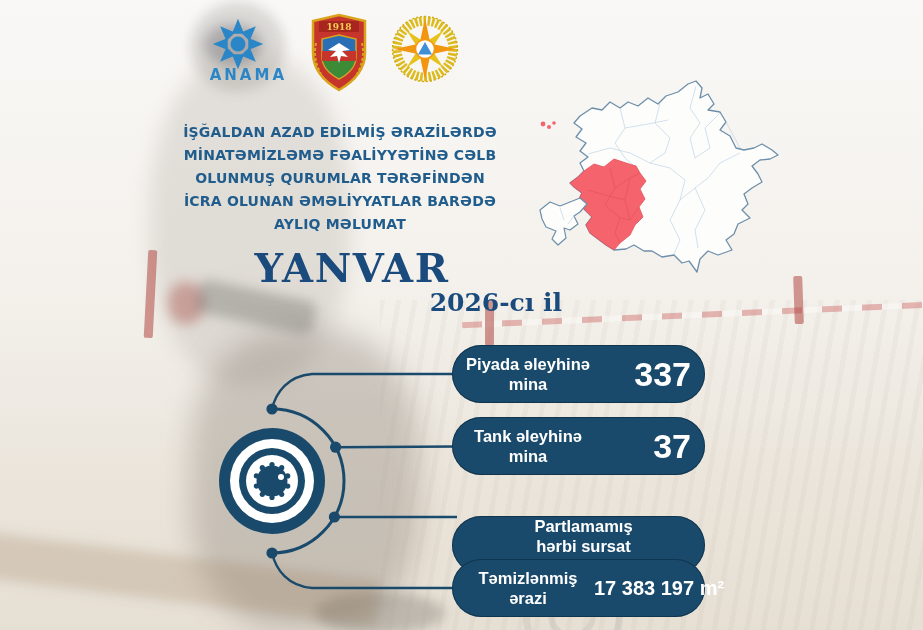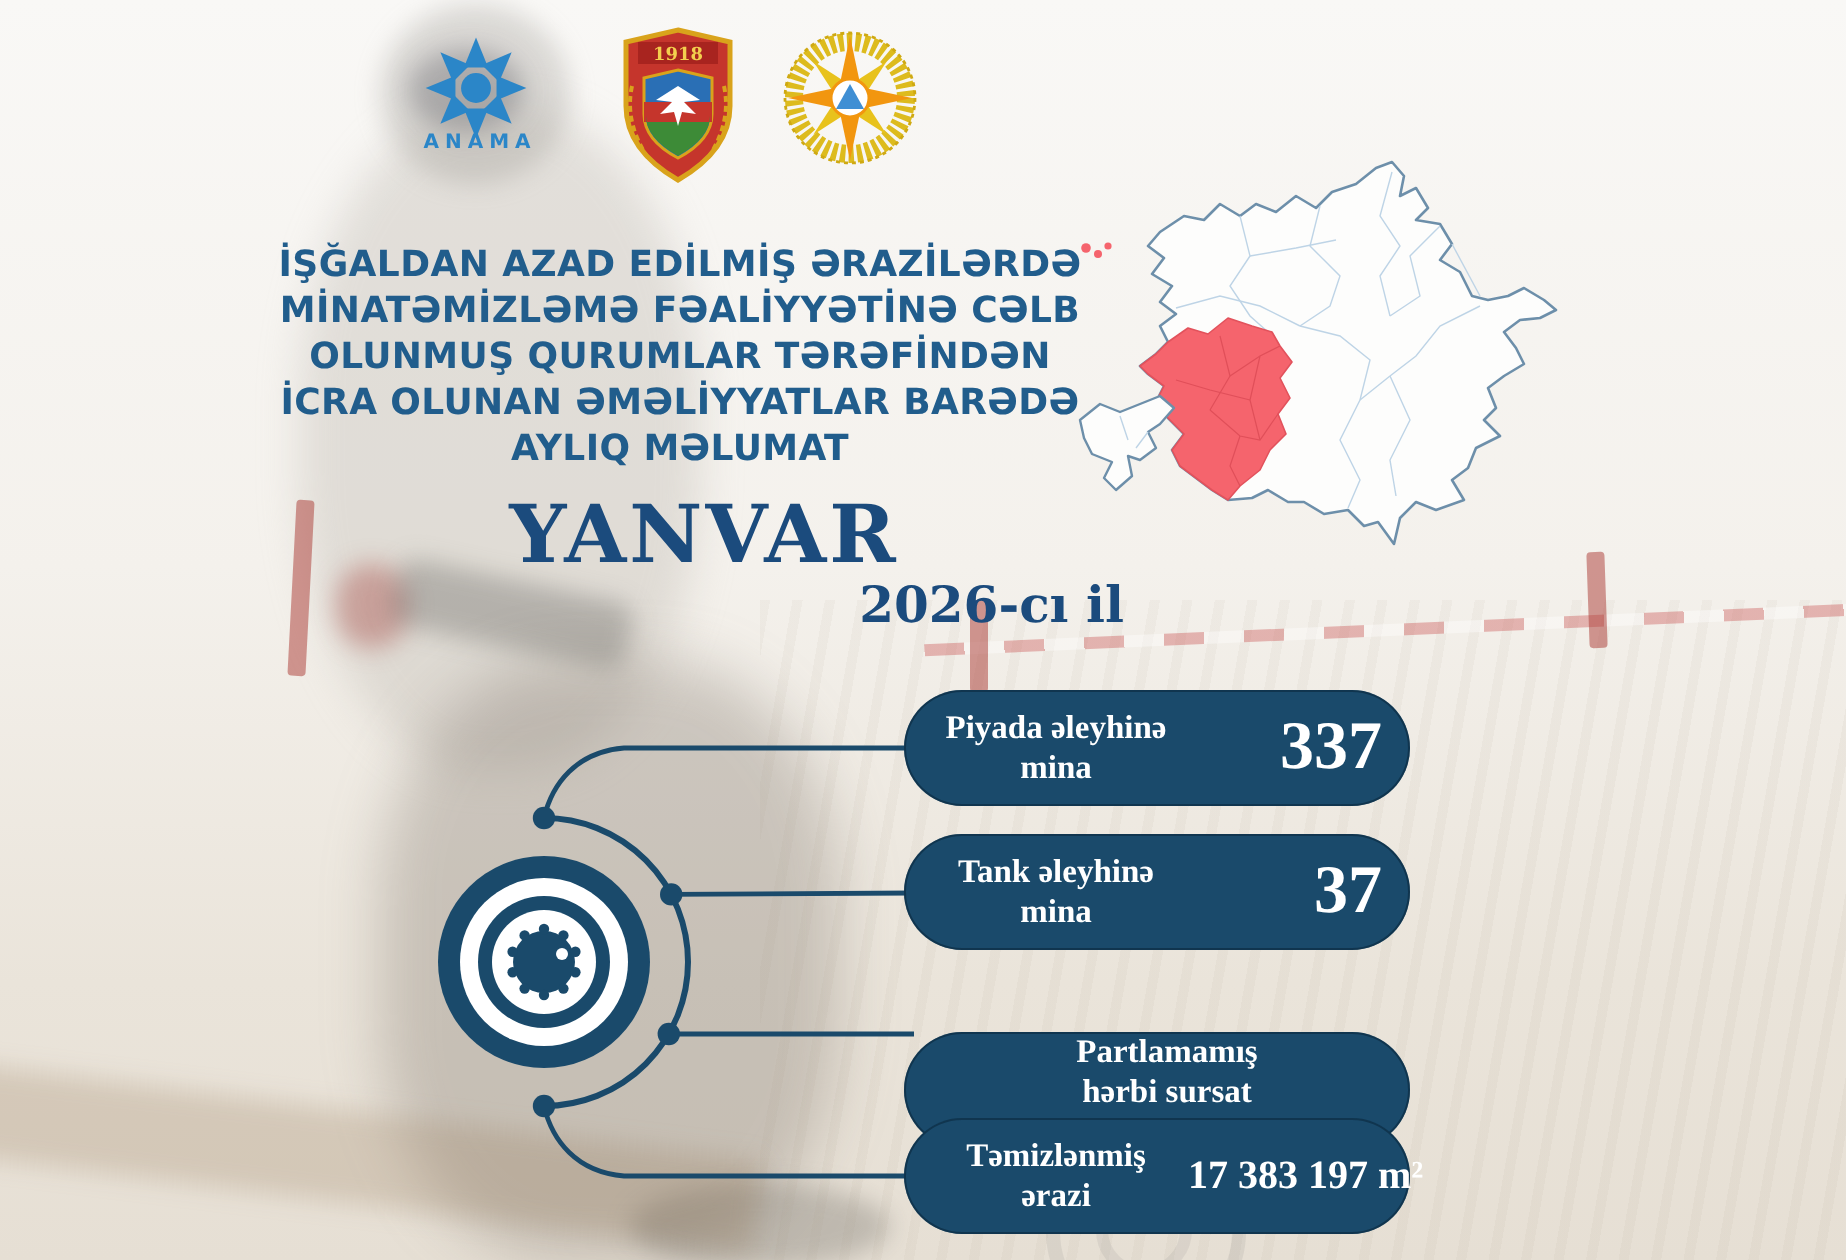--- a/index.html
+++ b/index.html
@@ -26,44 +26,44 @@
     position:absolute;left:523px;top:566px;width:86px;height:86px;border-radius:50%;
     border:7px solid rgba(125,125,125,.13);pointer-events:none;
   }
   .watermark::after{
     content:"";position:absolute;left:18px;top:18px;width:36px;height:36px;border-radius:50%;
     border:6px solid rgba(125,125,125,.12);
   }
   
   .logo{position:absolute;}
   .anama-word{
-    position:absolute;left:193px;top:66px;width:94px;text-align:center;
-    font-size:10px;font-weight:bold;letter-spacing:3px;color:#2b86c8;
+    position:absolute;left:193px;top:66px;width:94px;text-align:right;
+    font-size:15px;font-weight:bold;letter-spacing:3px;color:#2b86c8;
   }
   
   .title-block{
     position:absolute;left:118px;top:121px;width:444px;text-align:center;
-    color:#215d8c;font-weight:bold;font-size:18px;line-height:23px;letter-spacing:.2px;
+    color:#215d8c;font-weight:bold;font-size:14px;line-height:23px;letter-spacing:.2px;
   }
   .period-month{
     position:absolute;left:130px;top:244px;width:444px;text-align:center;
     font-family:"DejaVu Serif","Liberation Serif",serif;font-weight:bold;
     font-size:40px;color:#1b4b7d;letter-spacing:1.5px;
   }
   .period-year{
     position:absolute;left:118px;top:288px;width:444px;text-align:right;
     font-family:"DejaVu Serif","Liberation Serif",serif;font-weight:bold;
     font-size:25px;color:#1b4b7d;
   }
   
   .pill{
     position:absolute;left:452px;width:253px;height:58px;border-radius:29px;
     background:#1a4a6b;color:#ffffff;display:flex;align-items:center;z-index:4;
     box-shadow:inset 0 0 0 1px rgba(10,40,60,.6);
-    font-family:Liberation Serif, serif;
+    font-family:Liberation Sans, sans-serif;
   }
   .pill .lbl{flex:0 0 132px;text-align:center;font-weight:bold;font-size:16.5px;line-height:1.22;padding-left:10px;}
   .pill .val{flex:1;text-align:right;font-weight:bold;font-size:34px;padding-right:14px;}
   .pill .val2{flex:1;text-align:center;font-weight:bold;font-size:20px;line-height:1.5;padding-right:10px;white-space:nowrap;}
   .svg-layer{position:absolute;left:0;top:0;z-index:3;pointer-events:none;}
   .map-layer{position:absolute;left:530px;top:58px;z-index:2;pointer-events:none;}
 </style>
 </head>
 <body>
 

